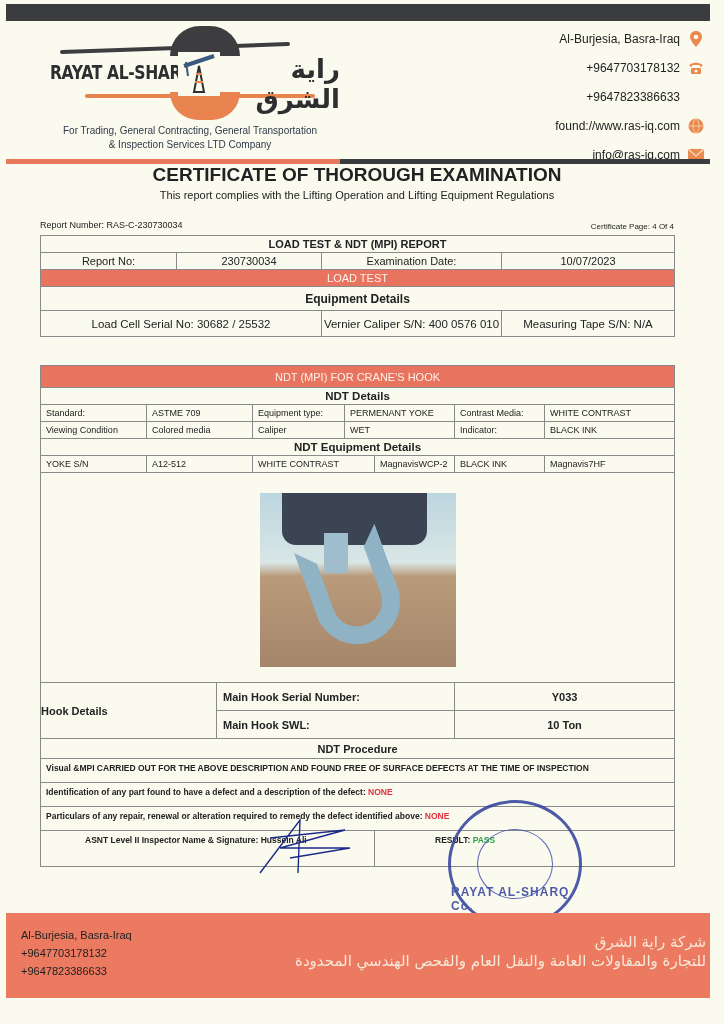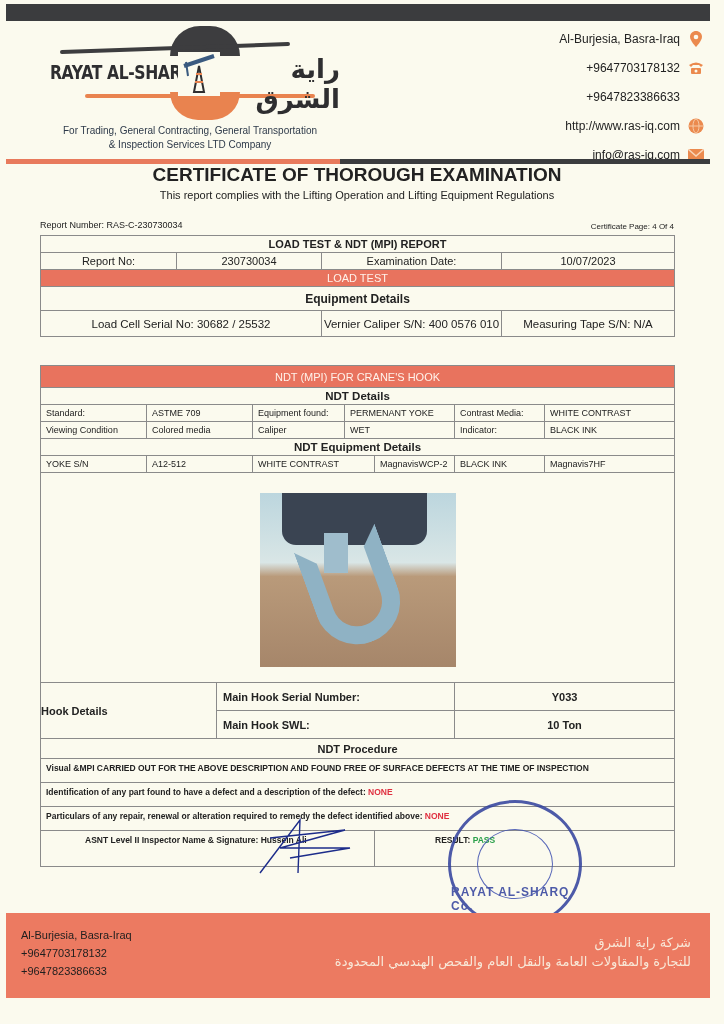--- a/index.html
+++ b/index.html
@@ -62,21 +62,21 @@
   .t2 .pass { color: #2aa04a; font-weight: bold; }
   .t2 .sig td { height: 36px; font-weight: bold; font-size: 8.5px; vertical-align: top; padding-top: 4px; }
 
   .signature { position: absolute; left: 250px; top: 818px; width: 110px; height: 60px; }
   .stamp { position: absolute; left: 448px; top: 800px; width: 134px; height: 128px; border: 3px solid #2f3f9c; border-radius: 50%; opacity: 0.85; }
   .stamp-inner { position: absolute; left: 26px; top: 26px; width: 76px; height: 70px; border: 1.5px solid #3d4fb0; border-radius: 50%; }
   .stamp-text { position: absolute; left: 0; bottom: 12px; width: 128px; text-align: left; font-weight: bold; font-size: 12px; color: #2f3f9c; letter-spacing: 1px; }
 
   .footer { position: absolute; left: 6px; top: 913px; width: 704px; height: 85px; background: #ec7a61; }
   .footer-left { position: absolute; left: 15px; top: 13px; font-size: 11px; line-height: 18px; color: #1e1e1e; }
-  .footer-right { position: absolute; right: 19px; top: 20px; text-align: right; direction: rtl; font-size: 13px; line-height: 19px; color: #f8e8d8; font-family: "DejaVu Sans", sans-serif; }
+  .footer-right { position: absolute; right: 4px; top: 20px; text-align: right; direction: rtl; font-size: 15px; line-height: 19px; color: #f8e8d8; font-family: "DejaVu Sans", sans-serif; }
 </style>
 </head>
 <body>
 
 <div class="top-bar"></div>
 
 <div class="logo">
   <div class="gear-top"></div>
   <div class="line-top"></div>
   <div class="gear-bot"></div>
@@ -115,21 +115,21 @@
           <rect x="3" y="7" width="10" height="6" rx="1" fill="#eb8a4e"></rect>
           <circle cx="8" cy="10" r="1.5" fill="#fbfaee"></circle>
         </svg>
     </span>
   </div>
   <div class="contact-row">
     <span>+9647823386633</span>
     <span class="ico blank"></span>
   </div>
   <div class="contact-row">
-    <span>http://www.ras-iq.com</span>
+    <span>found://www.ras-iq.com</span>
     <span class="ico">
       <svg width="16" height="16" viewBox="0 0 16 16">
           <circle cx="8" cy="8" r="7.5" fill="#eb8a4e"></circle>
           <ellipse cx="8" cy="8" rx="3" ry="7" fill="none" stroke="#f6c9a5" stroke-width="1"></ellipse>
           <line x1="1" y1="8" x2="15" y2="8" stroke="#f6c9a5" stroke-width="1"></line>
         </svg>
     </span>
   </div>
   <div class="contact-row">
     <span>info@ras-iq.com</span>
@@ -199,21 +199,21 @@
   <tbody>
       <tr class="bar">
         <td colspan="11">NDT (MPI) FOR CRANE'S HOOK</td>
       </tr>
   <tr class="sub-hdr">
         <td colspan="11">NDT Details</td>
       </tr>
   <tr>
     <td colspan="2" class="b">Standard:</td>
     <td colspan="2">ASTME 709</td>
-    <td colspan="2" class="b">Equipment found:</td>
+    <td colspan="2" class="b">Equipment type:</td>
     <td colspan="2">PERMENANT YOKE</td>
     <td colspan="2" class="b">Contrast Media:</td>
     <td>WHITE CONTRAST</td>
   </tr>
   <tr>
     <td colspan="2" class="b">Viewing Condition</td>
     <td colspan="2">Colored media</td>
     <td colspan="2" class="b">Caliper</td>
     <td colspan="2">WET</td>
     <td colspan="2" class="b">Indicator:</td>

